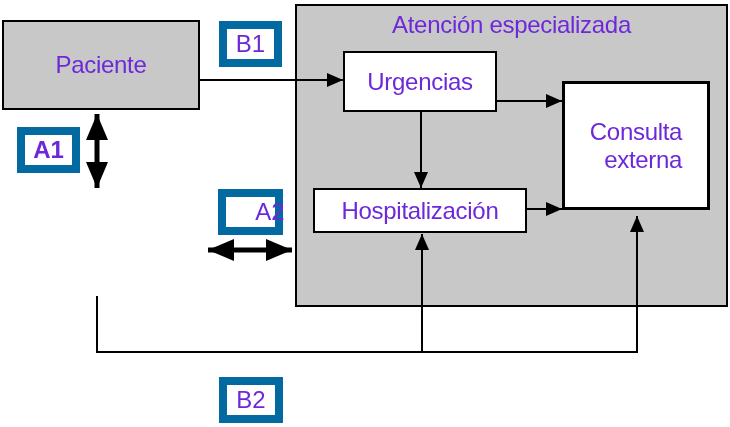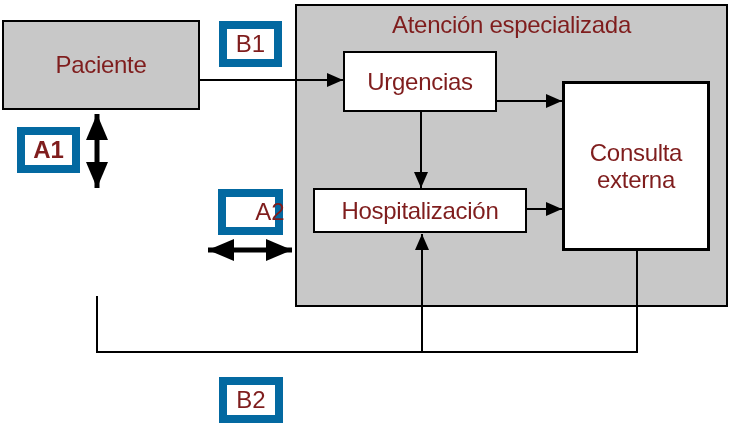--- a/index.html
+++ b/index.html
@@ -2,21 +2,21 @@
 <html><head>
 <meta charset="utf-8">
 <style>
   html, body { margin: 0; padding: 0; background: #ffffff; }
   .canvas {
     position: relative;
     width: 730px;
     height: 427px;
     background: #ffffff;
     font-family: "Liberation Sans", sans-serif;
-    color: #7f1d1d;
+    color: #6d28d9;
     overflow: hidden;
   }
   .box {
     position: absolute;
     box-sizing: border-box;
     border: 2px solid #000000;
     display: flex;
     align-items: center;
     justify-content: center;
     text-align: center;
@@ -40,21 +40,21 @@
     left: 0; right: 0; top: 5px;
     text-align: center;
     font-size: 24px;
     letter-spacing: -0.3px;
   }
 
   #node-paciente        { left: 2px;   top: 20px;  width: 198px; height: 90px;  }
   #node-primaria        { left: 4px;   top: 190px; width: 202px; height: 106px; }
   #node-urgencias       { left: 343px; top: 51px;  width: 154px; height: 61px;  }
   #node-hospitalizacion { left: 313px; top: 188px; width: 214px; height: 45px;  }
-  #node-consulta        { left: 562px; top: 81px;  width: 148px; height: 170px; border-width: 3px; }
+  #node-consulta        { left: 562px; top: 81px;  width: 148px; height: 129px; border-width: 3px; text-align: right; }
 
   .tag {
     position: absolute;
     box-sizing: border-box;
     background: #ffffff;
     border: 8px solid #0369a1;
     display: flex;
     align-items: center;
     justify-content: center;
     font-size: 24px;

